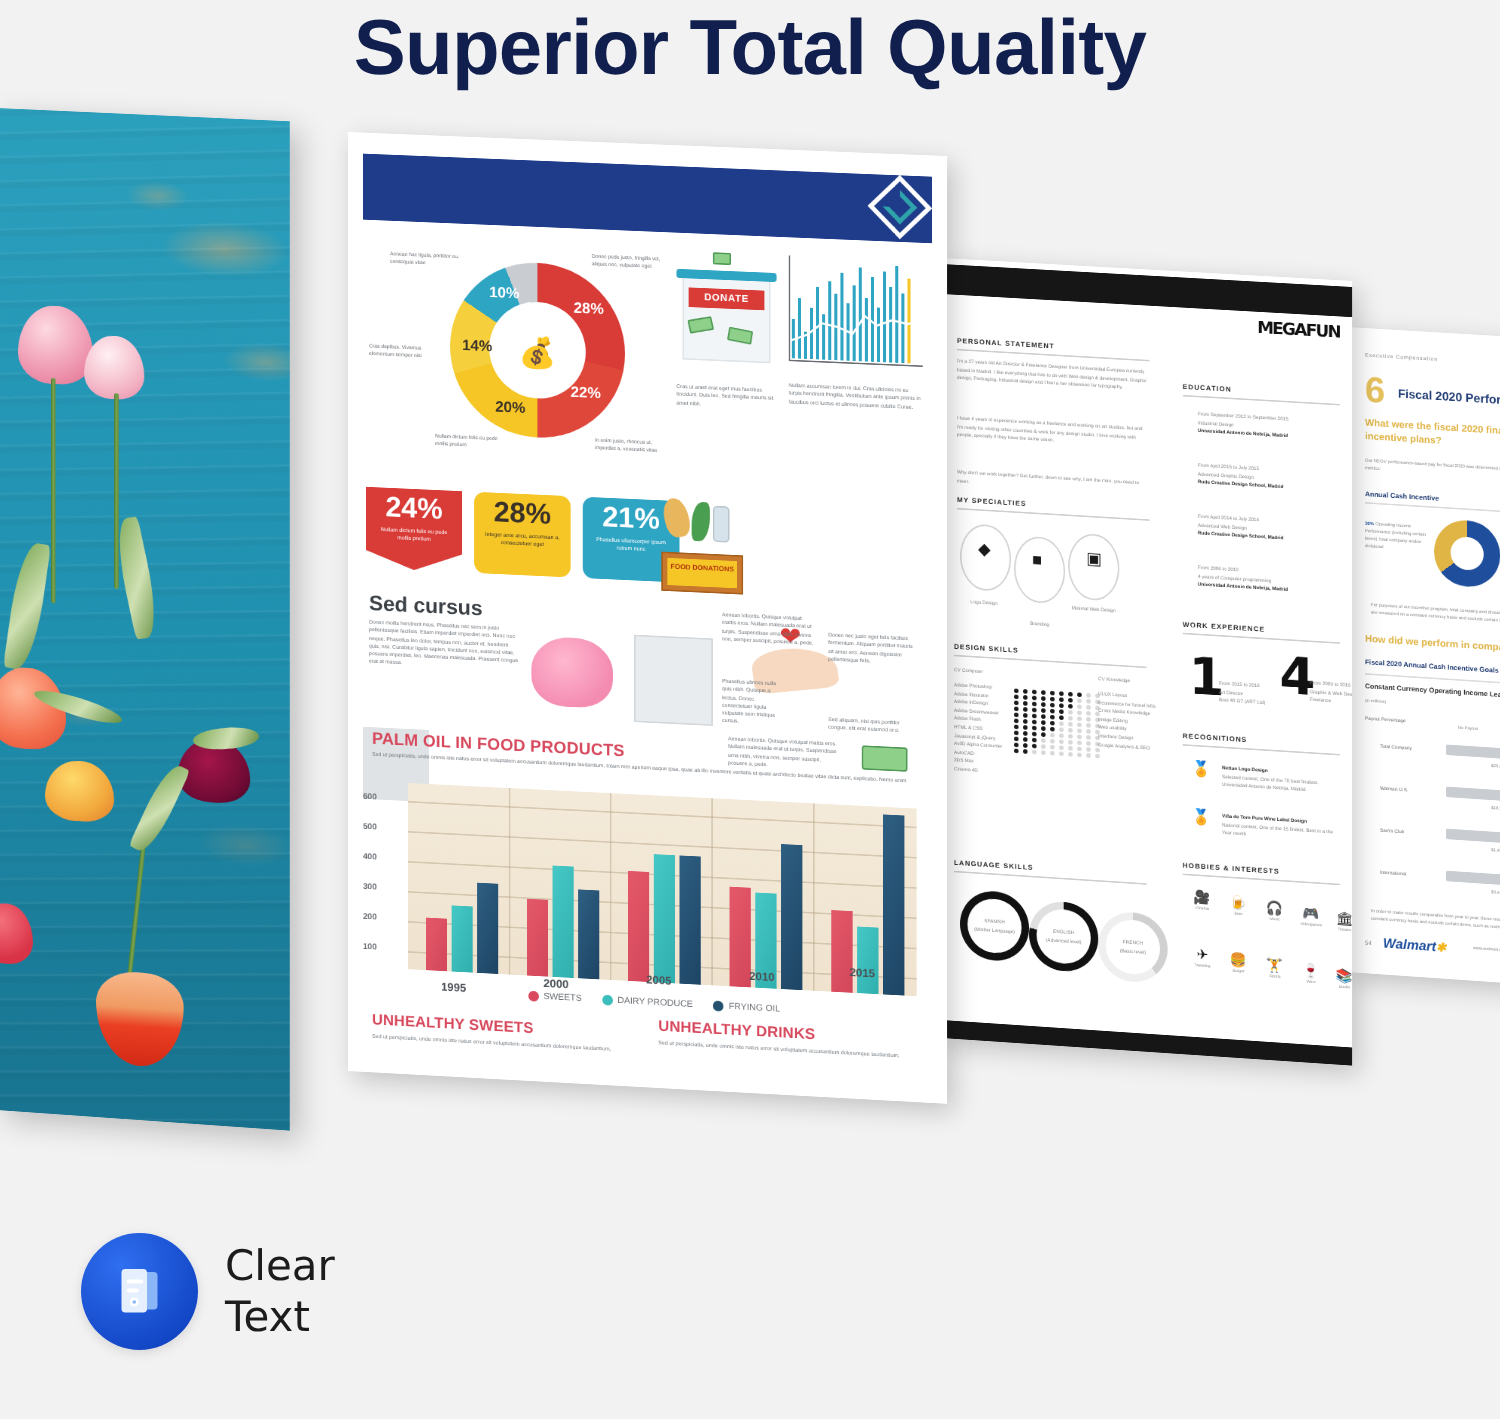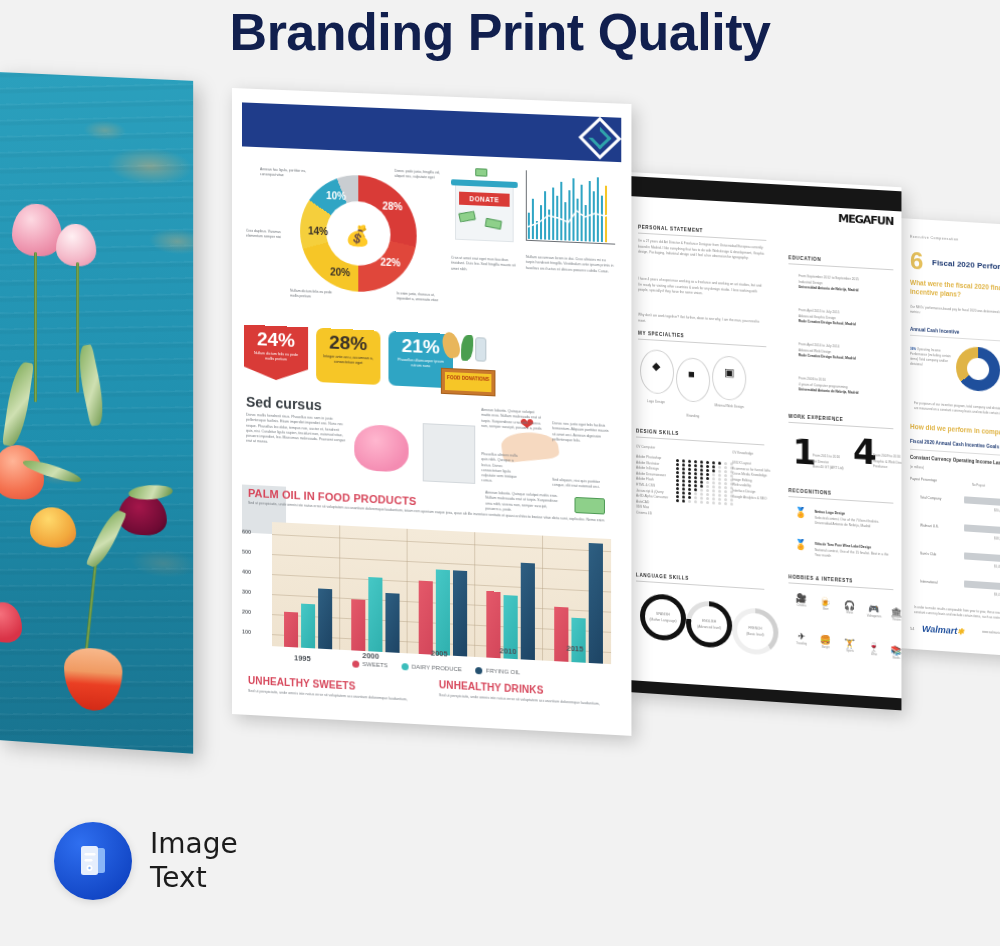--- a/index.html
+++ b/index.html
@@ -201,21 +201,21 @@
     box-shadow:0 2px 8px rgba(0,0,0,.12);
   }
   .fcircle svg{ width:40px; height:40px; display:block; }
   .flabel{ font-size:28px; line-height:1.22; color:#1c1c1c; font-family:"DejaVu Sans", sans-serif; white-space:pre-line; }
 </style>
 </head>
 <body>
 
 <div class="stage">
 
-  <div class="headline">Branding Print Quality</div>
+  <div class="headline">Superior Total Quality</div>
 
   <div class="photo-wrap">
     <div class="photo"></div>
 
     <div class="tulip" style="left:14px;top:130px;width:50px;height:52px;background:radial-gradient(circle at 38% 30%,#fdd9e2,#f09db5 55%,#e2708f);"></div>
     <div class="tulip" style="left:58px;top:148px;width:40px;height:42px;background:radial-gradient(circle at 40% 30%,#fff0f3,#f4b9c9 60%,#e78ba6);"></div>
     <div class="stem" style="left:36px;top:178px;width:3px;height:150px;"></div>
     <div class="stem" style="left:78px;top:186px;width:3px;height:130px;"></div>
     <div class="leaf" style="left:10px;top:288px;width:20px;height:86px;transform:rotate(8deg);"></div>
     <div class="leaf" style="left:84px;top:268px;width:18px;height:80px;transform:rotate(-12deg);"></div>
@@ -730,20 +730,20 @@
       <div class="fcircle">
         <svg viewBox="0 0 40 40">
           <rect x="15" y="7" width="17" height="25" rx="2.5" fill="#8ab6f7"></rect>
           <rect x="8" y="5" width="17" height="29" rx="2.5" fill="#e6effd"></rect>
           <rect x="11.5" y="12" width="11" height="2.6" rx="1.3" fill="#ffffff"></rect>
           <rect x="11.5" y="18" width="8" height="2.6" rx="1.3" fill="#ffffff"></rect>
           <circle cx="16.5" cy="27" r="3" fill="#ffffff"></circle>
           <circle cx="16.5" cy="27" r="1.2" fill="#8ab6f7"></circle>
         </svg>
       </div>
-      <div class="flabel">Image
+      <div class="flabel">Clear
 Text</div>
     </div>
 
 
   </div>
 
 </div>
 
 </body></html>

